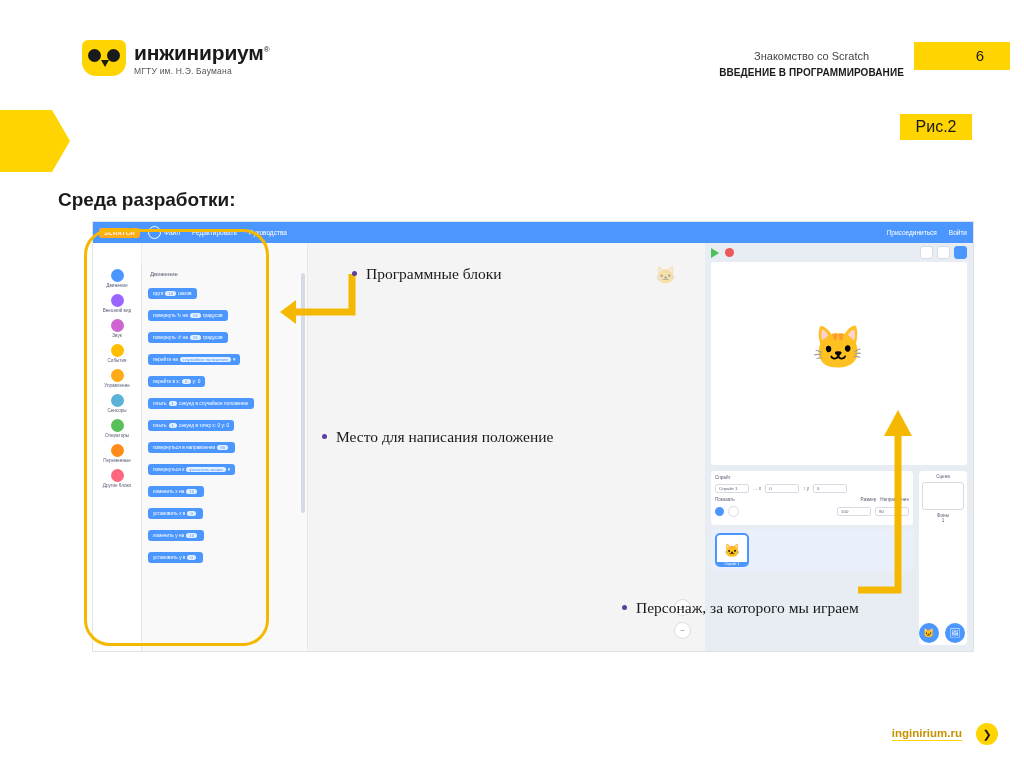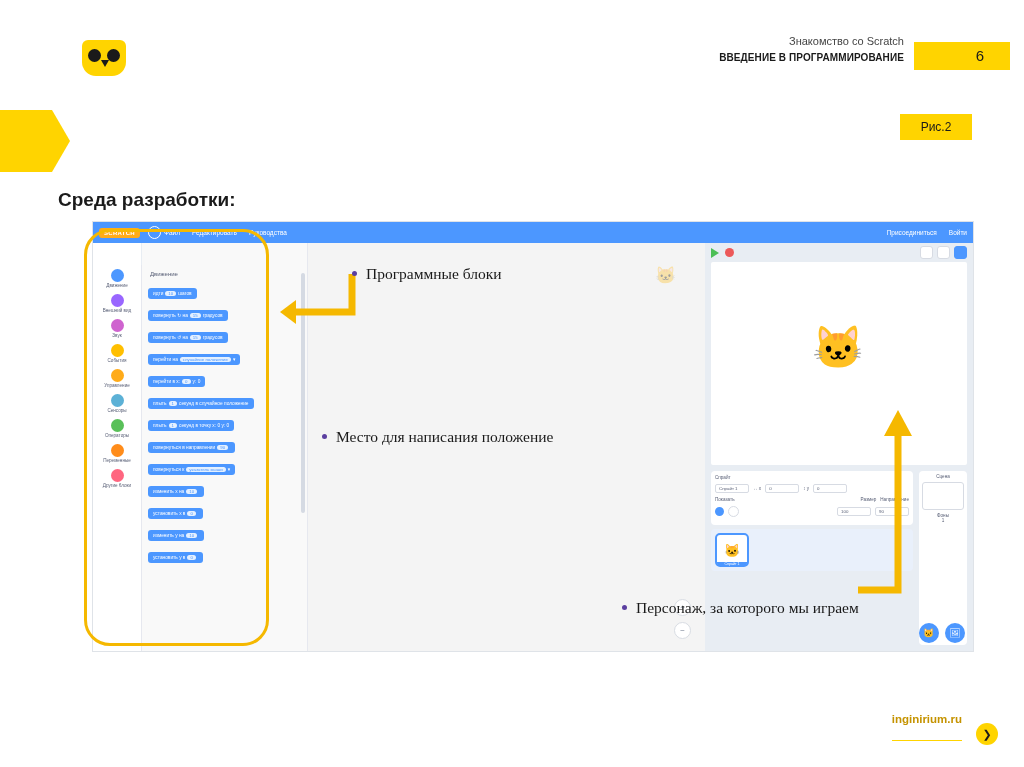--- a/index.html
+++ b/index.html
@@ -69,22 +69,22 @@
   .brand-sub {
     font-size: 8.5px;
     color: #555;
     margin-top: 4px;
     letter-spacing: 0.2px;
   }
 
   .header-right {
     position: absolute;
     right: 120px;
-    top: 35px;
-    text-align: right;
+    top: 50px;
+    text-align: center;
   }
   .header-line1 {
     font-size: 11px;
     color: #444;
     margin-bottom: 5px;
   }
   .header-line2 {
     font-size: 10px;
     font-weight: bold;
     color: #1a1a1a;
@@ -121,21 +121,21 @@
   .fig-label {
     position: absolute;
     right: 52px;
     top: 114px;
     background: #ffd400;
     width: 72px;
     height: 26px;
     display: flex;
     align-items: center;
     justify-content: center;
-    font-size: 12px;
+    font-size: 16px;
     color: #1a1a1a;
   }
 
   
   .section-title {
     position: absolute;
     left: 58px;
     top: 189px;
     font-size: 19px;
     font-weight: bold;
@@ -482,41 +482,45 @@
 
   
   .footer-link {
     position: absolute;
     right: 62px;
     bottom: 26px;
     font-size: 11.5px;
     font-weight: bold;
     color: #c59300;
     border-bottom: 1.5px solid #ffd400;
-    padding-bottom: 15px;
+    padding-bottom: 1px;
   }
   .footer-chev {
     position: absolute;
     right: 26px;
     bottom: 22px;
     width: 22px; height: 22px;
     border-radius: 50%;
     background: #ffd400;
     display: flex; align-items: center; justify-content: center;
     font-size: 11px;
     color: #1a1a1a;
   }
 </style>
 </head>
 <body>
 
 <div class="logo-wrap">
   <div class="owl">
       <div class="beak"></div>
     </div>
+  <div class="brand-text">
+    <div class="brand-name"><span>инжинириум</span><span class="brand-reg">®</span></div>
+    <div class="brand-sub">МГТУ им. Н.Э. Баумана</div>
+  </div>
 </div>
 
 <div class="header-right">
   <div class="header-line1">Знакомство со Scratch</div>
   <div class="header-line2">ВВЕДЕНИЕ В ПРОГРАММИРОВАНИЕ</div>
 </div>
 <div class="page-badge"></div>
 <div class="page-num">6</div>
 
 <div class="left-tab"></div>

